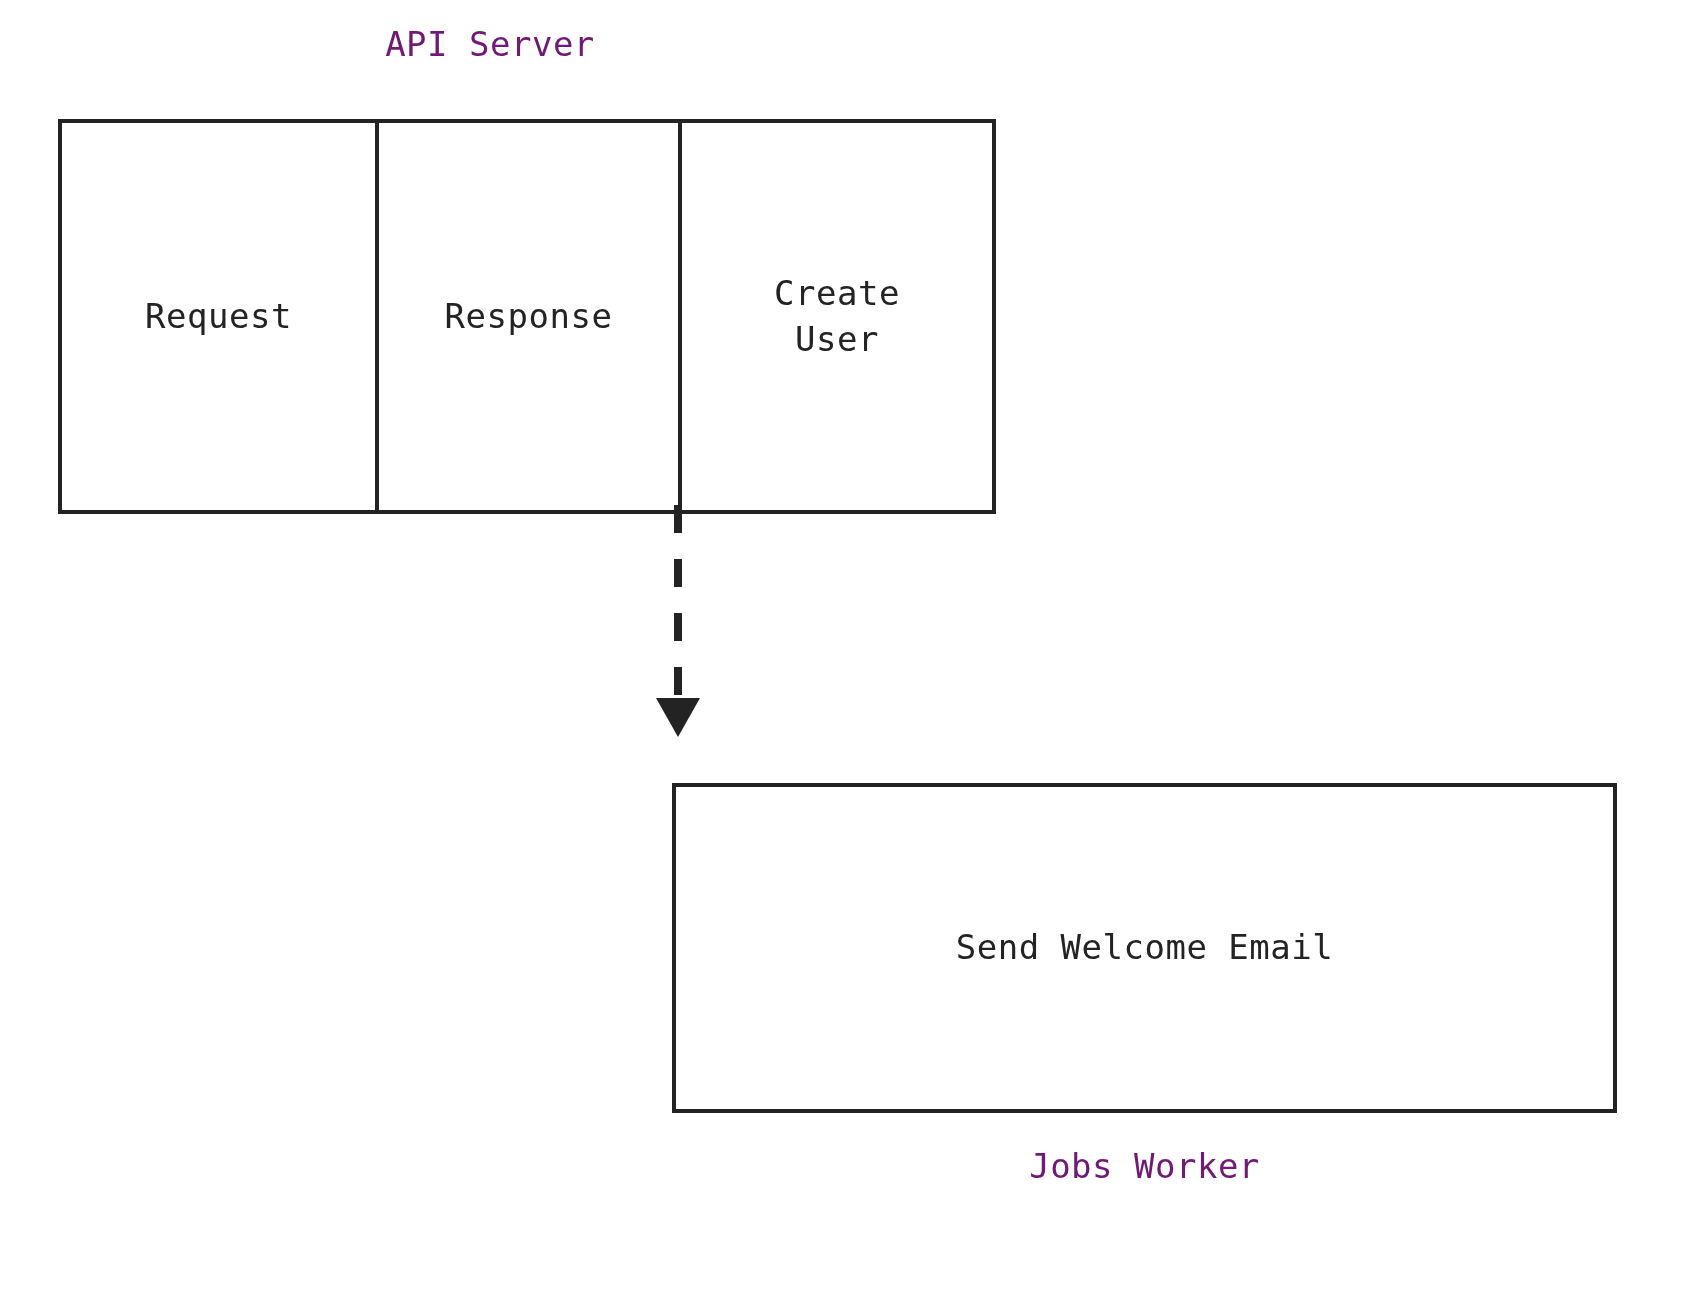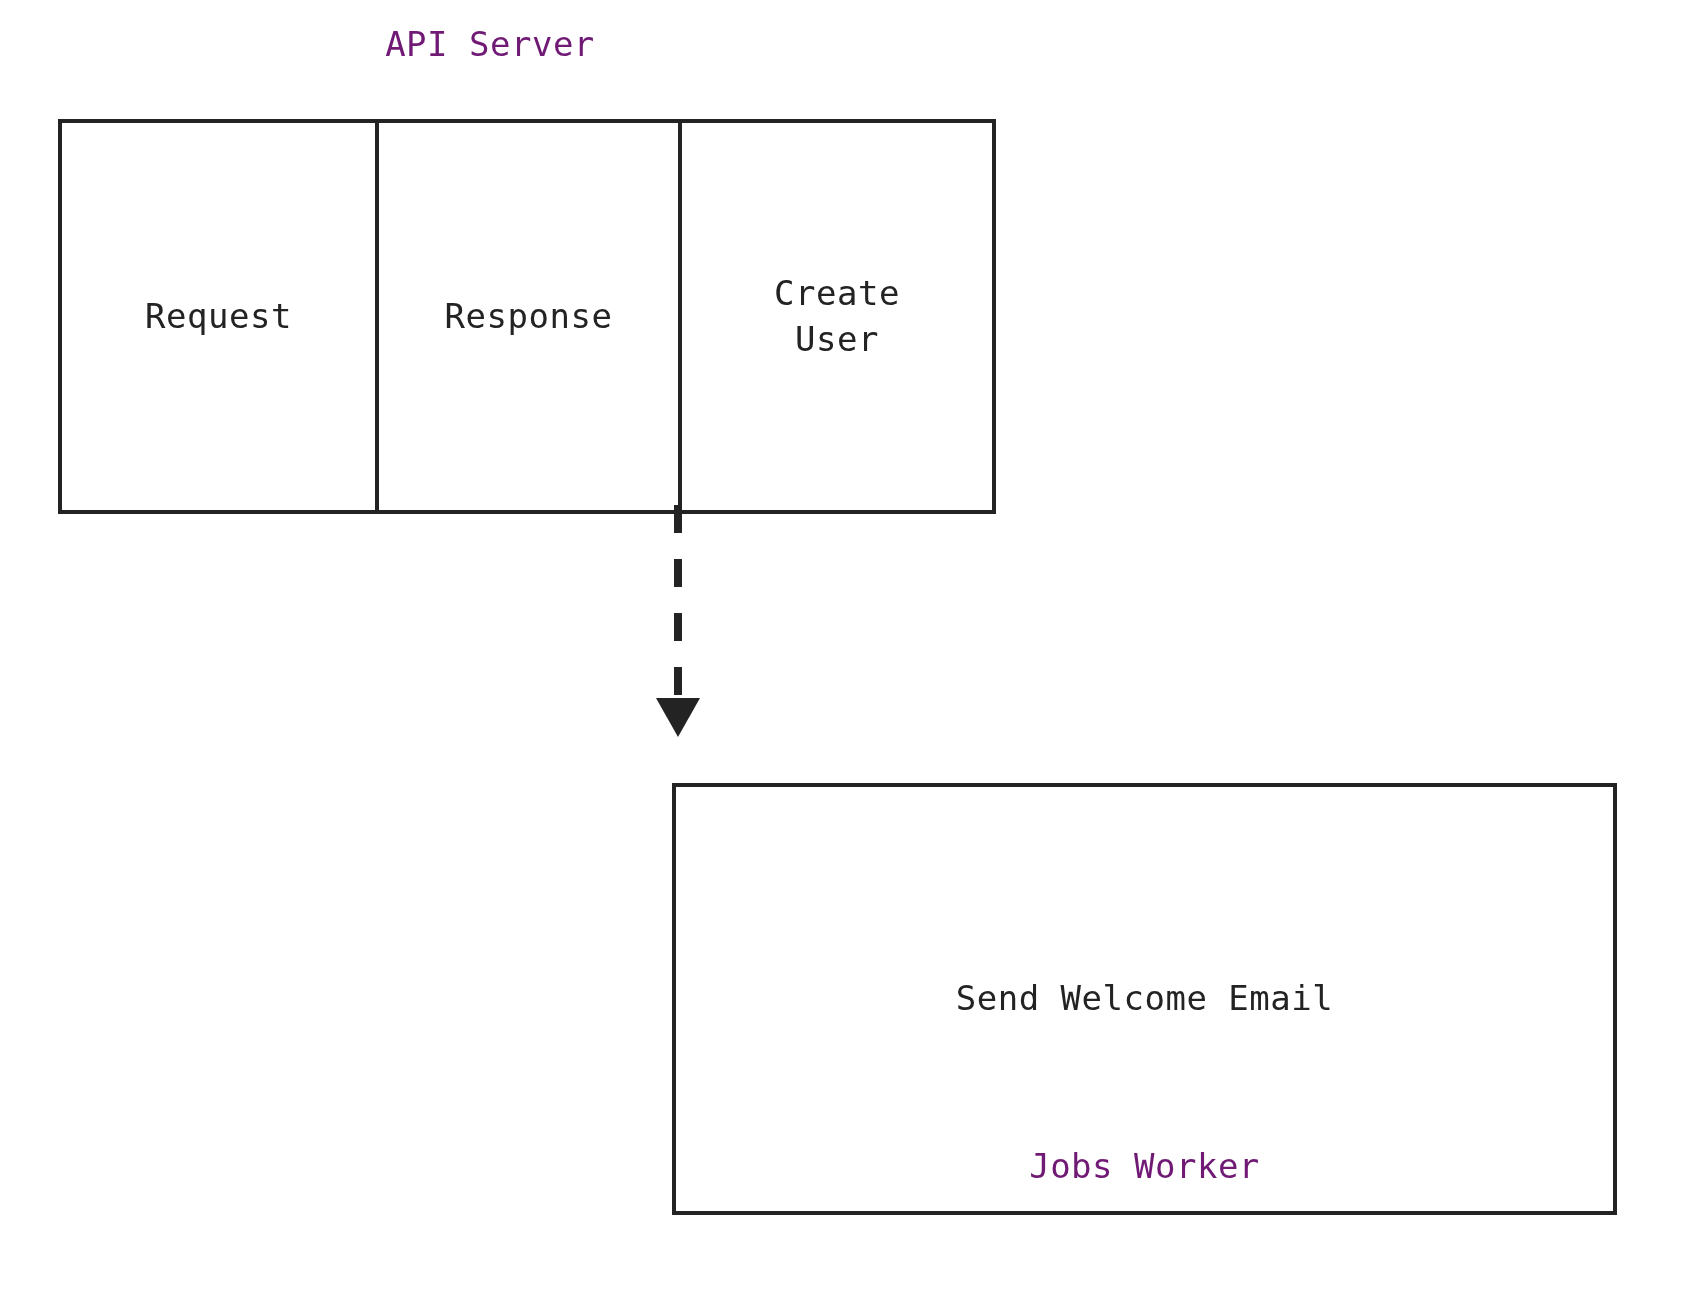--- a/index.html
+++ b/index.html
@@ -79,21 +79,21 @@
     white-space: pre-line;
     letter-spacing: 0.5px;
   }
 
   
   #jobs-worker-box {
     position: absolute;
     left: 672px;
     top: 783px;
     width: 945px;
-    height: 432px;
+    height: 330px;
     box-sizing: border-box;
     border: 4px solid #232323;
     background: #ffffff;
     display: flex;
     align-items: center;
     justify-content: center;
   }
 
   
   #async-arrow {

